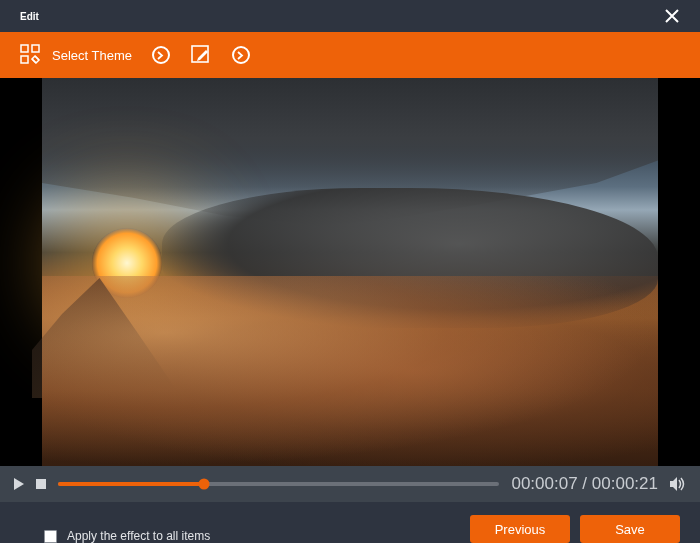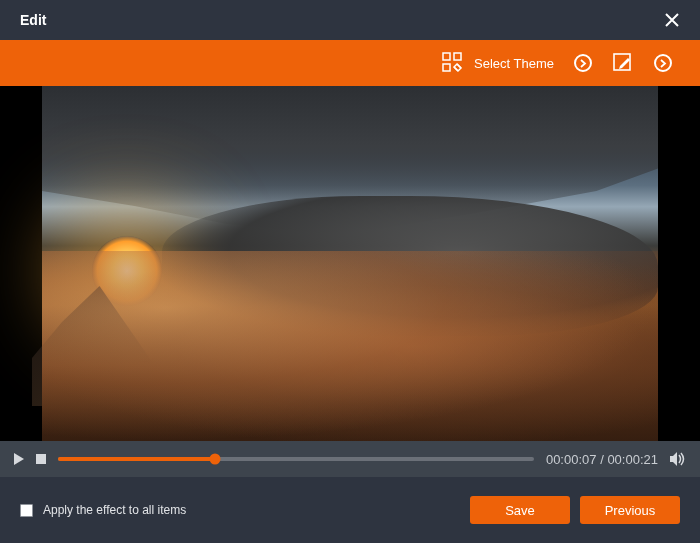--- a/index.html
+++ b/index.html
@@ -11,45 +11,45 @@
     overflow: hidden;
   }
   .window {
     width: 700px;
     height: 543px;
     background: #2e3440;
     display: flex;
     flex-direction: column;
   }
   .titlebar {
-    height: 40px;
+    height: 32px;
     display: flex;
     align-items: center;
     padding: 0 16px 0 20px;
     color: #fff;
-    font-size: 14px;
+    font-size: 10px;
     font-weight: bold;
   }
   .titlebar .spacer { flex: 1; }
   .close-btn {
     font-size: 20px;
     cursor: pointer;
     color: #fff;
     width: 24px;
     height: 24px;
     display:flex;
     align-items:center;
     justify-content:center;
   }
   .stepbar {
     height: 46px;
     background: #ee6209;
     display: flex;
     align-items: center;
-    justify-content: flex-end;
+    justify-content: flex-start;
     gap: 12px;
     color: #fff;
     font-size: 13px;
     padding: 0 20px;
   }
   .step {
     display: flex;
     align-items: center;
     gap: 10px;
     cursor: pointer;
@@ -130,21 +130,21 @@
       linear-gradient(180deg, rgba(130,70,35,0.2) 0%, #5a3218 60%, #351e10 100%);
   }
   .controls {
     height: 36px;
     background: #3d444d;
     display: flex;
     align-items: center;
     padding: 0 14px;
     gap: 12px;
     color: #c9cdd2;
-    font-size: 13px;
+    font-size: 17px;
   }
   .play-btn, .stop-btn {
     cursor: pointer;
     display:flex;
     align-items:center;
   }
   .progress-track {
     flex: 1;
     height: 4px;
     background: #6b7078;
@@ -165,27 +165,28 @@
     left: 33%;
     transform: translate(-50%, -50%);
     width: 11px;
     height: 11px;
     background: #ee6209;
     border-radius: 50%;
   }
   .timecode { white-space: nowrap; }
   .volume-icon { cursor:pointer; display:flex; }
   .footer {
-    height: 66px;
-    display: flex;
-    align-items: center;
+    height: 41px;
+    display: flex;
+    align-items: flex-end;
     padding: 0 20px;
     gap: 10px;
     color: #e2e4e7;
     font-size: 12px;
+    margin-left: 24px;
   }
   .checkbox {
     width: 13px;
     height: 13px;
     border: 1px solid #8e939a;
     background: #fff;
     border-radius: 1px;
     cursor: pointer;
   }
   .footer .spacer { flex: 1; }
@@ -288,20 +289,20 @@
         <path d="M11 1 Q16 7 11 13" stroke="#d6d9dd" stroke-width="1.5" fill="none"></path>
       </svg>
     </span>
   </div>
 
   <div class="footer">
     <span class="checkbox"></span>
     <span>Apply the effect to all items</span>
     <span class="spacer"></span>
     <button class="btn">
+      <span>Previous</span>
+    </button>
+    <button class="btn">
       <span>Save</span>
     </button>
-    <button class="btn">
-      <span>Previous</span>
-    </button>
   </div>
 
 </div>
 
 </body></html>

